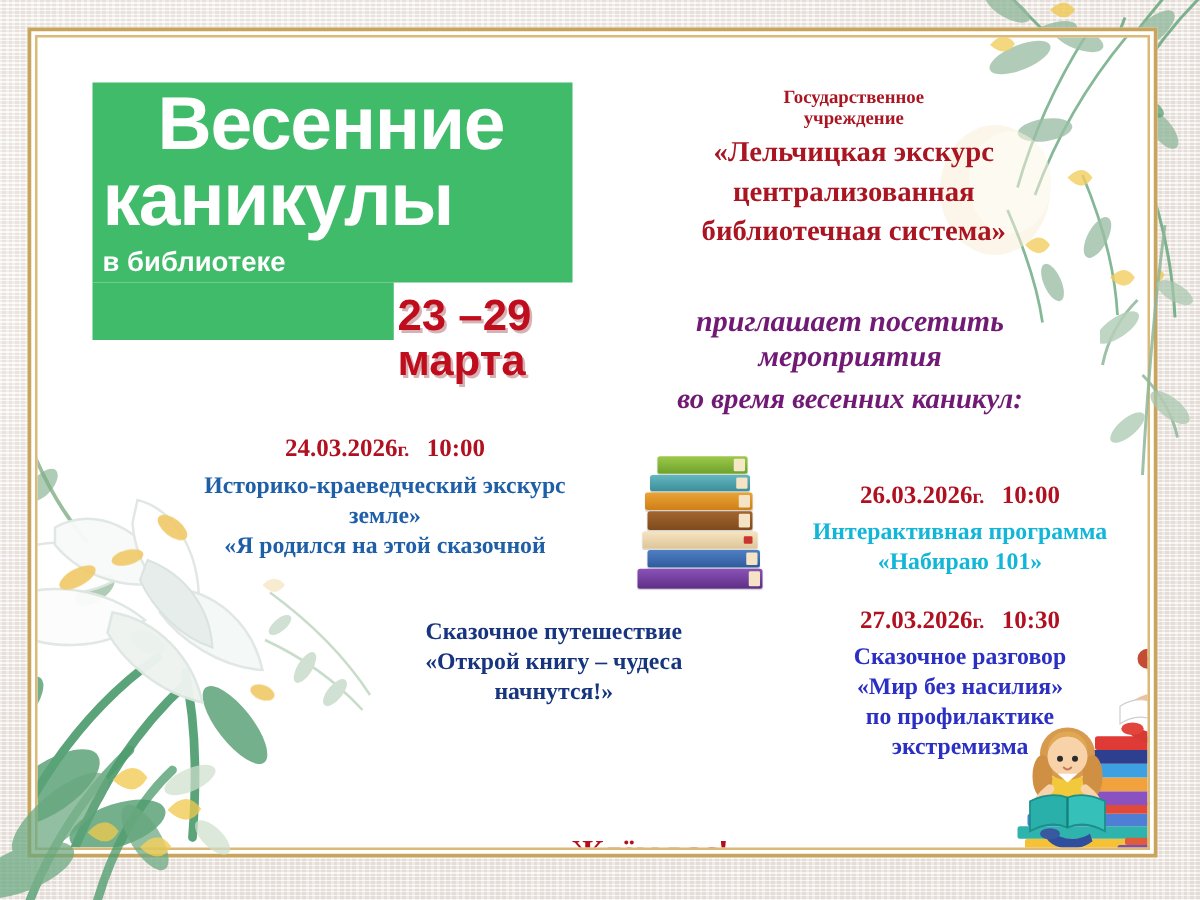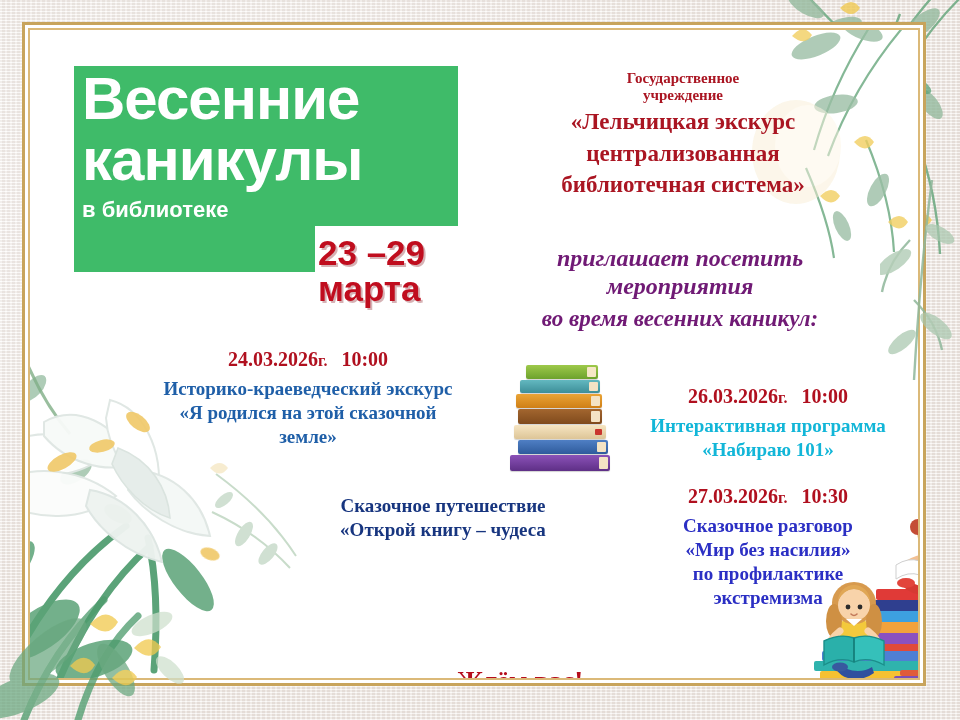--- a/index.html
+++ b/index.html
@@ -53,21 +53,21 @@
     position:absolute;left:44px;top:196px;width:241px;height:46px;
     background:#3fbb69;
   }
   .banner-text{
     position:absolute;left:52px;top:40px;width:380px;
     font-family:"Liberation Sans", sans-serif;
     font-weight:700;color:#ffffff;
     line-height:.95;
     letter-spacing:-1px;
   }
-  .bt-l1{font-size:60px;display:block;}
+  .bt-l1{font-size:60px;display:block;margin-left:44px;}
   .bt-l2{font-size:60px;display:block;margin-top:4px;}
   .bt-l3{font-size:22px;display:block;margin-top:12px;letter-spacing:0px;}
 
   .daterange{
     position:absolute;left:288px;top:205px;width:180px;
     font-family:"Liberation Sans", sans-serif;
     font-weight:700;color:#c00d1e;
     font-size:35px;line-height:1.02;
     text-align:left;
     text-shadow:2px 2px 0 rgba(120,0,10,.30);
@@ -236,29 +236,30 @@
         <span class="i1">мероприятия</span>
         <span class="i2">во время весенних каникул:</span>
       </div>
 
       <div class="event ev1">
         <div class="ev-date">
           <span>24.03.2026</span><span class="g">г.</span><span class="tm">10:00</span>
         </div>
         <div class="ev-body">
           <span>Историко-краеведческий экскурс</span>
+          <span>земле»</span>
           <span>«Я родился на этой сказочной</span>
-          <span>земле»</span>
         </div>
       </div>
 
       <div class="event ev2">
         <div class="ev-body">
           <span>Сказочное путешествие</span>
           <span>«Открой книгу – чудеса</span>
+          <span>начнутся!»</span>
         </div>
       </div>
 
       <div class="event ev3">
         <div class="ev-date">
           <span>26.03.2026</span><span class="g">г.</span><span class="tm">10:00</span>
         </div>
         <div class="ev-body">
           <span>Интерактивная программа</span>
           <span>«Набираю 101»</span>

